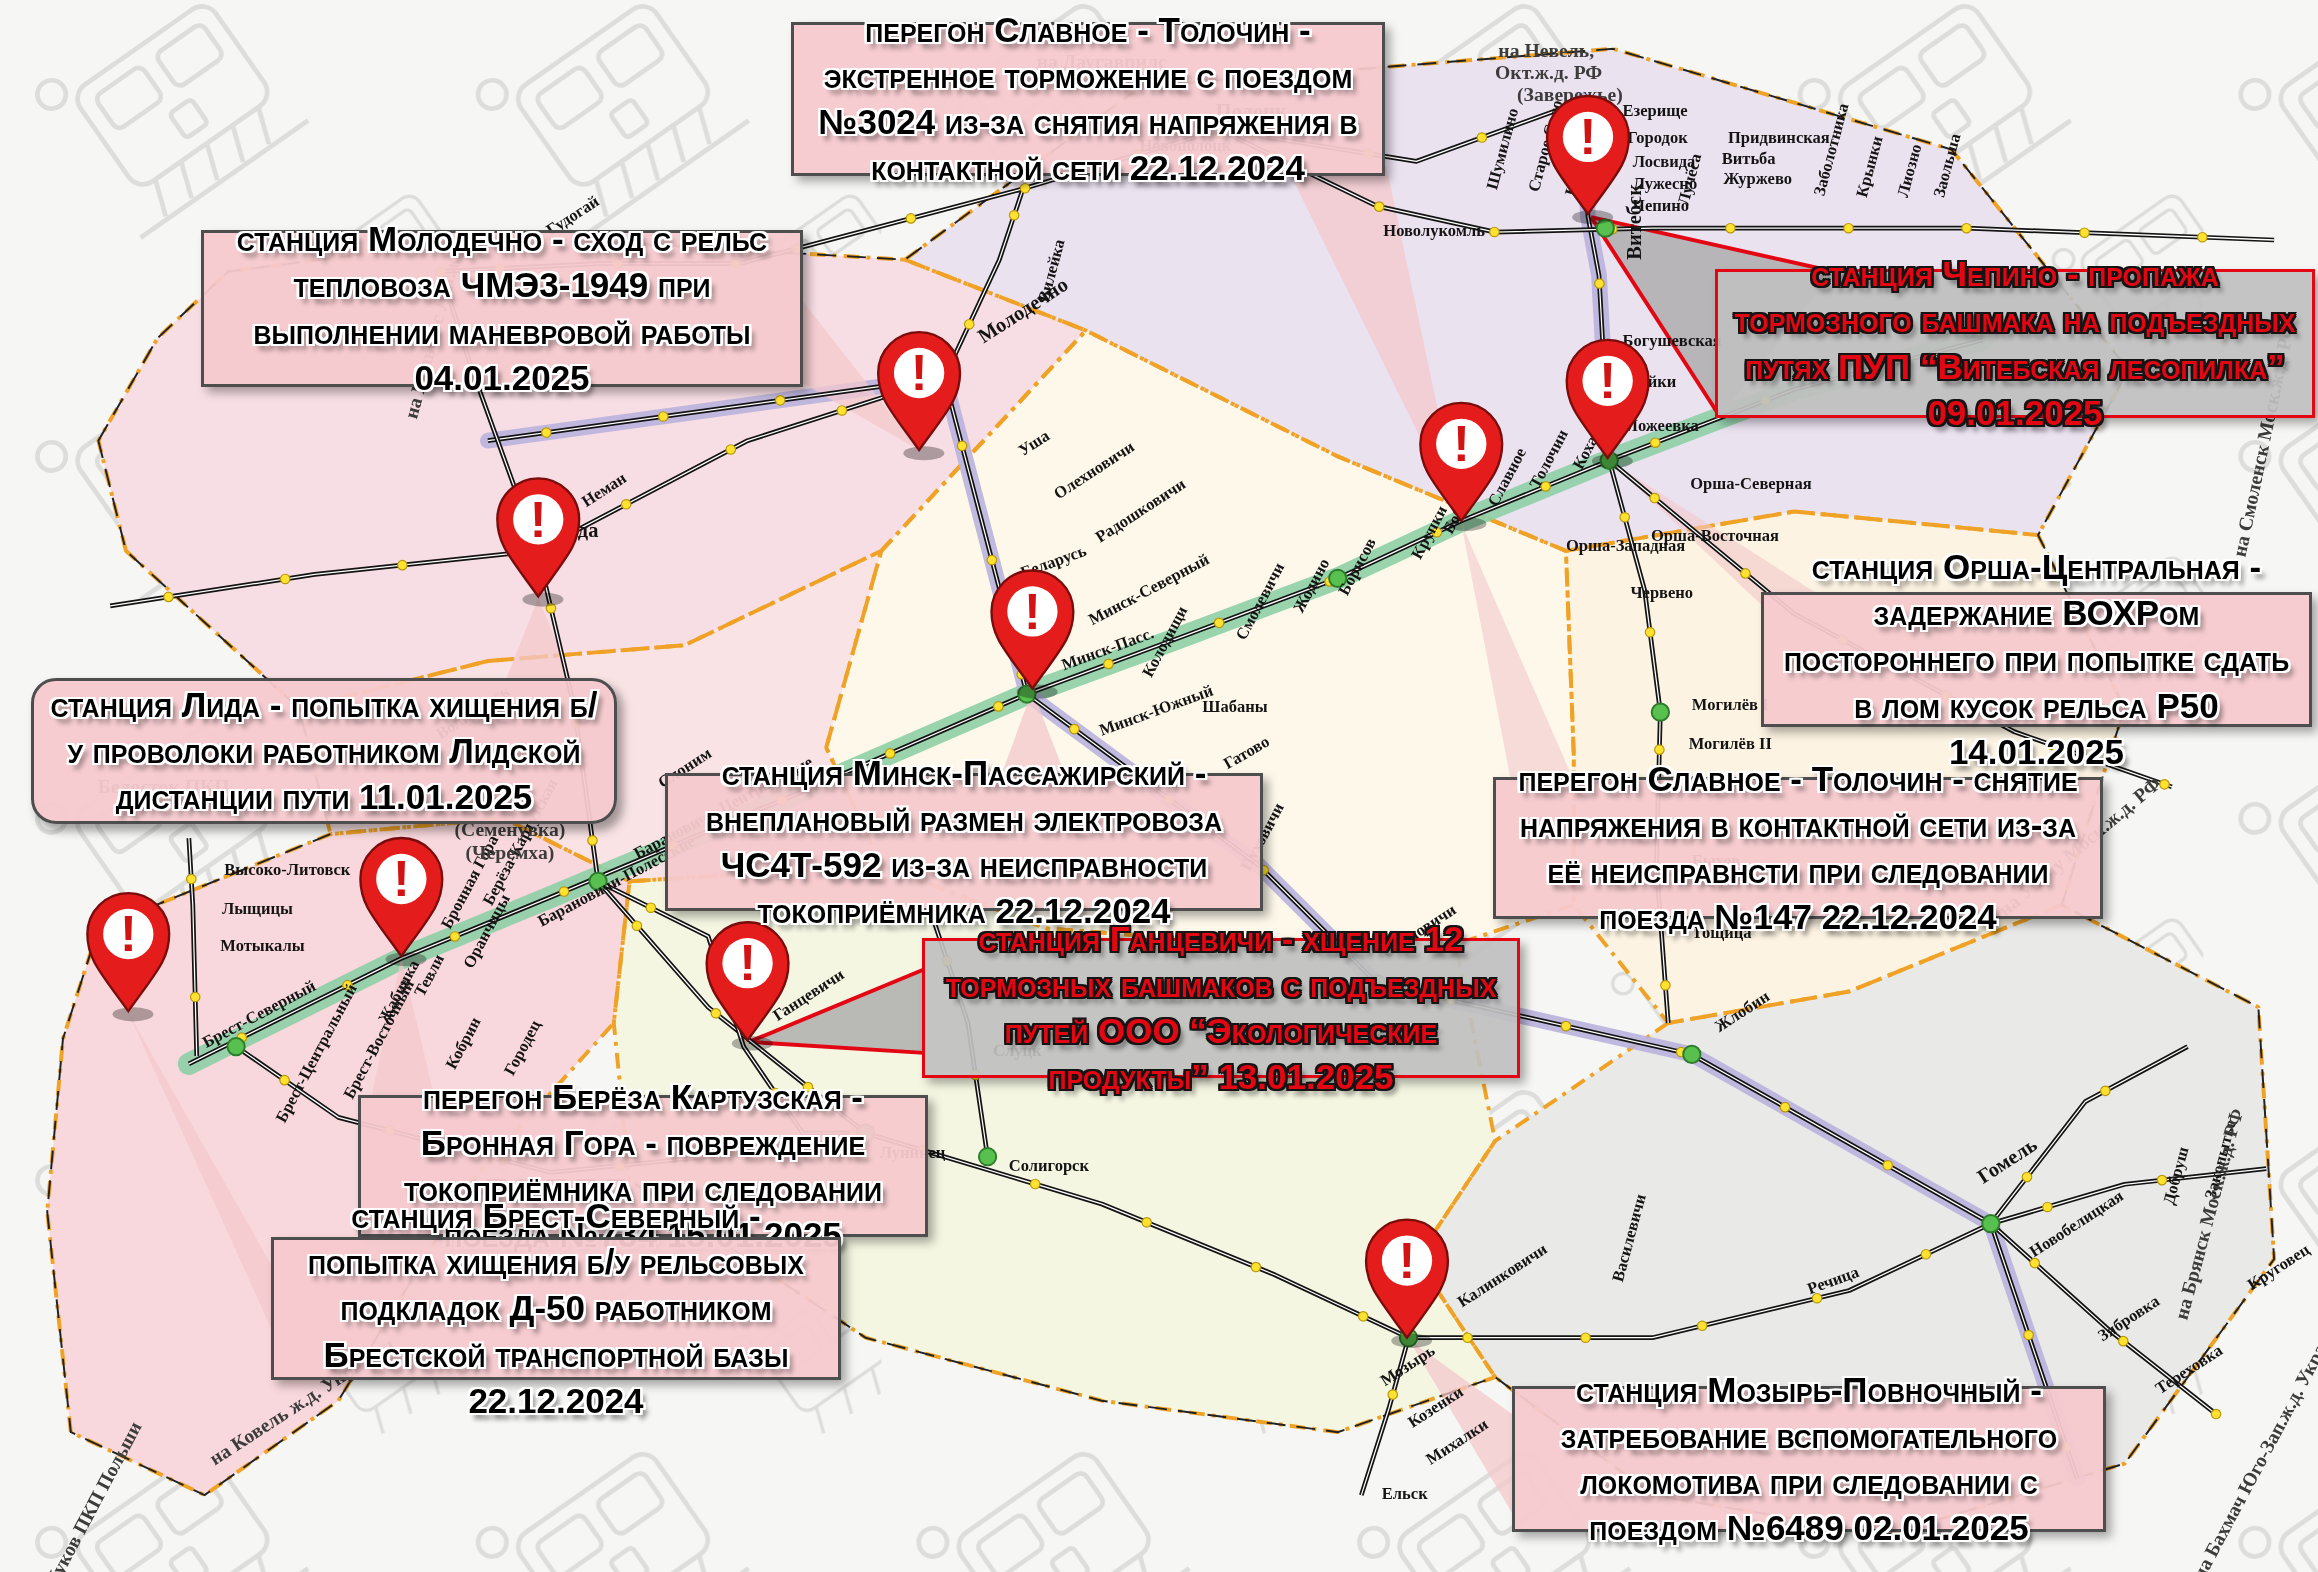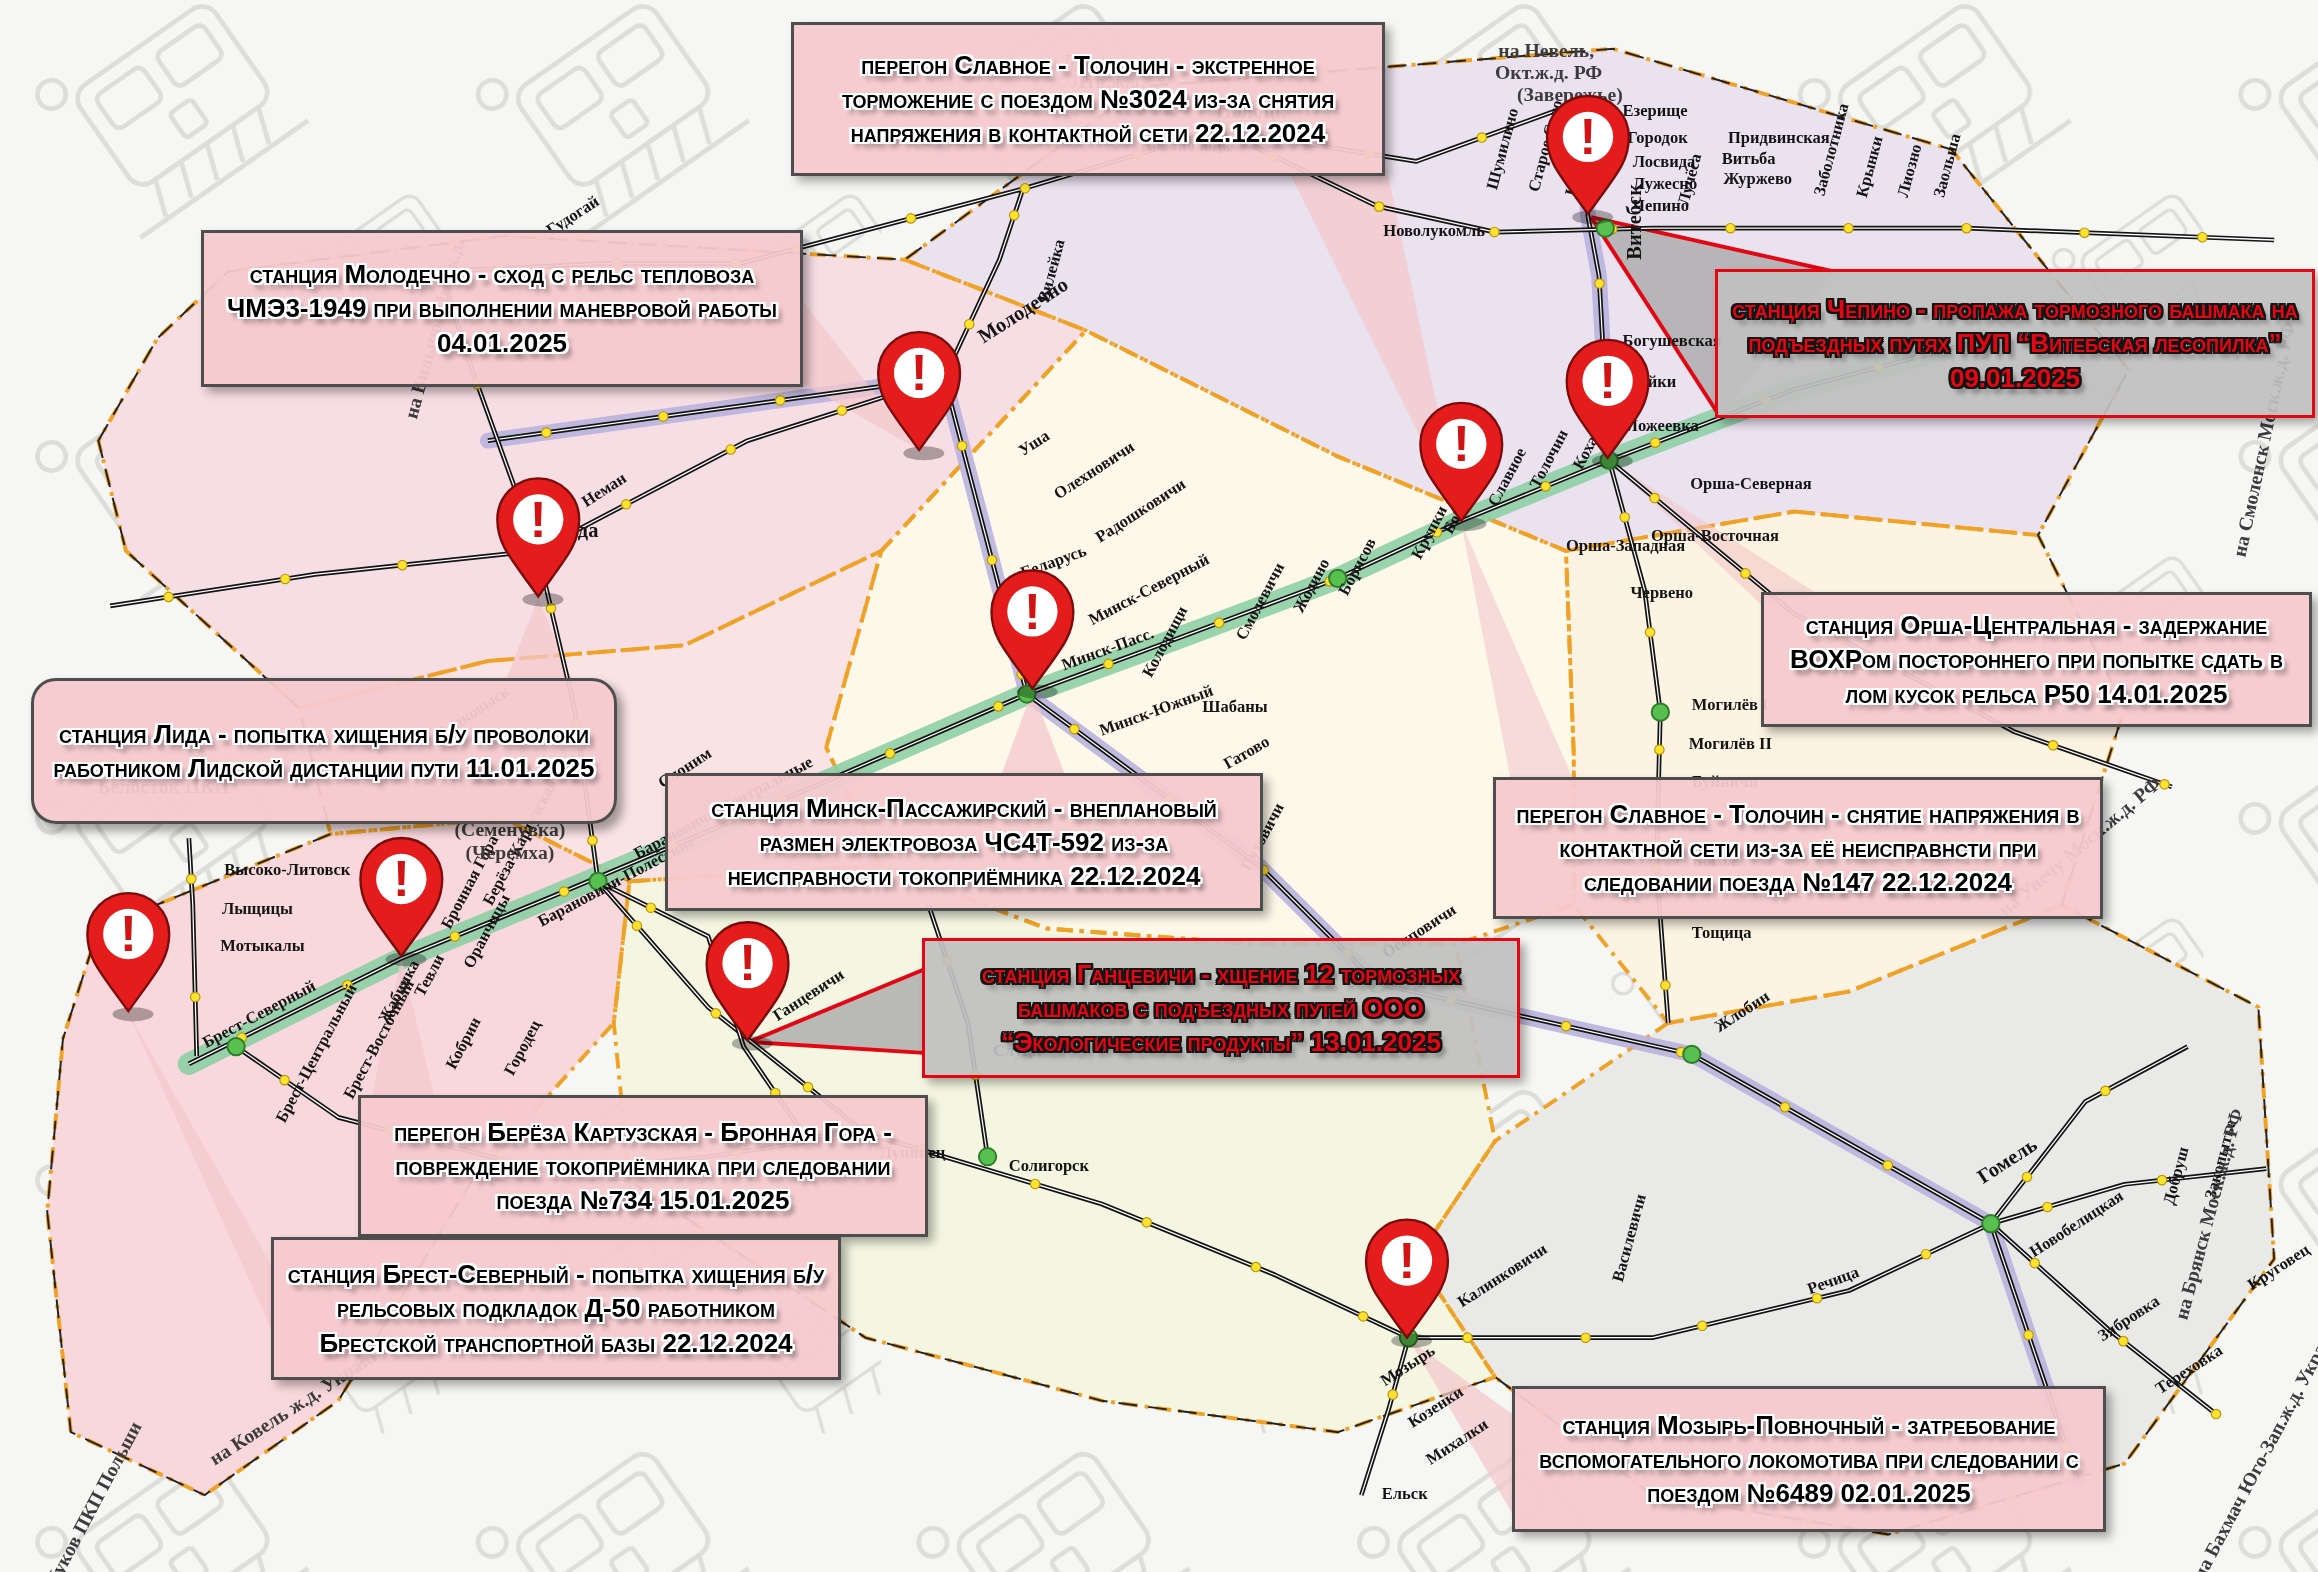--- a/index.html
+++ b/index.html
@@ -7,21 +7,21 @@
           font-family:"Liberation Sans",sans-serif;}
   #map-svg{position:absolute;left:0;top:0;}
   .st{font-family:"Liberation Serif",serif;font-weight:bold;font-size:21px;fill:#141414;}
   .st.big{font-size:26px;}
   .edge{font-family:"Liberation Serif",serif;font-weight:bold;font-size:25px;fill:#3c3c3c;}
   .callout{position:absolute;display:flex;align-items:center;justify-content:center;
            text-align:center;box-sizing:border-box;padding:6.3px 12.6px;
            border:3.1px solid #4e4e4e;background:rgba(246,201,206,0.95);
            box-shadow:5.5px 6.3px 9.4px rgba(0,0,0,0.35);}
   .callout .callout-text{width:100%;font-weight:bold;font-variant:small-caps;
-           font-stretch:condensed;font-size:26px;line-height:1.32;color:#000;
+           font-stretch:condensed;font-size:35px;line-height:1.32;color:#000;
            text-shadow:-2.4px -2.4px 0 #fff,2.4px -2.4px 0 #fff,-2.4px 2.4px 0 #fff,2.4px 2.4px 0 #fff,
                        -2.4px 0 0 #fff,2.4px 0 0 #fff,0 -2.4px 0 #fff,0 2.4px 0 #fff,
                        4.7px 5.5px 5.5px rgba(0,0,0,0.45);}
   .callout.gray{background:rgba(192,192,192,0.93);border:3.9px solid #e30613;}
   .callout.gray .callout-text{color:#e30613;
            text-shadow:-2.4px -2.4px 0 #141414,2.4px -2.4px 0 #141414,-2.4px 2.4px 0 #141414,2.4px 2.4px 0 #141414,
                        -2.4px 0 0 #141414,2.4px 0 0 #141414,0 -2.4px 0 #141414,0 2.4px 0 #141414,
                        4.7px 5.5px 5.5px rgba(0,0,0,0.45);}
   .pin{cursor:pointer;}
 </style>

